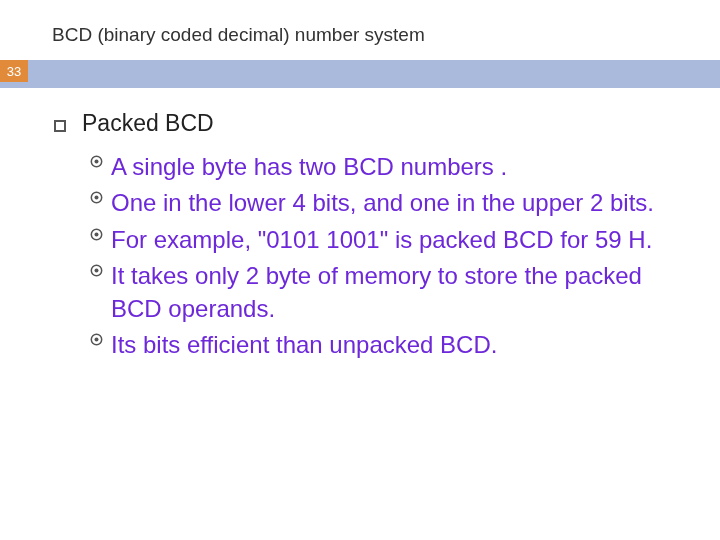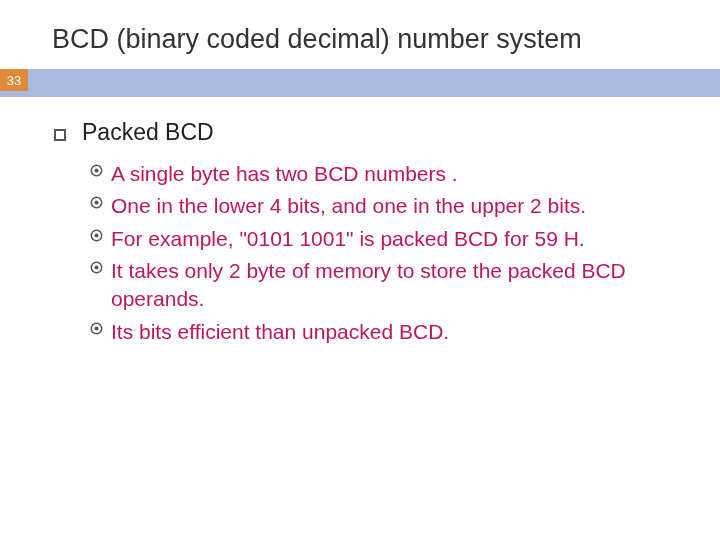--- a/index.html
+++ b/index.html
@@ -1,29 +1,29 @@
 <!DOCTYPE html>
 <html><head>
 <meta charset="utf-8">
 <style>
   * { margin: 0; padding: 0; box-sizing: border-box; }
   html, body { width: 720px; height: 540px; font-family: Arial, Helvetica, sans-serif; background: #fff; color: #222; }
   .slide { width: 720px; height: 540px; position: relative; background: #fff; }
-  .title { font-size: 27px; font-weight: 400; color: #333; padding: 24px 0 14px 52px; }
+  .title { font-size: 19px; font-weight: 400; color: #333; padding: 24px 0 14px 52px; }
   .bar { width: 100%; height: 28px; background: #a9badc; display: flex; align-items: stretch; }
   .bar .pagebox { width: 28px; height: 22px; background: #e08a3a; color: #fff; font-size: 13px; display: flex; align-items: center; justify-content: center; }
   .content { padding: 22px 36px 0 54px; }
   .h1row { display: flex; align-items: center; margin-bottom: 14px; }
   .h1row .sq { width: 12px; height: 12px; border: 2px solid #555; margin-right: 16px; margin-top: 4px; flex-shrink: 0; }
   .h1row .txt { font-size: 23px; font-weight: 400; color: #222; }
   .bullets { padding-left: 36px; }
   .brow { display: flex; align-items: flex-start; margin-bottom: 4px; line-height: 1.35; }
   .brow .dot { flex-shrink: 0; margin-right: 8px; margin-top: 4px; }
   .brow .dot svg { display: block; }
-  .brow .btxt { font-size: 21px; color: #be185d; }
+  .brow .btxt { font-size: 24px; color: #6d28d9; }
 </style>
 </head>
 <body>
 
 <div class="slide">
 
   <div class="title">BCD (binary coded decimal) number system</div>
 
   <div class="bar">
     <div class="pagebox">

